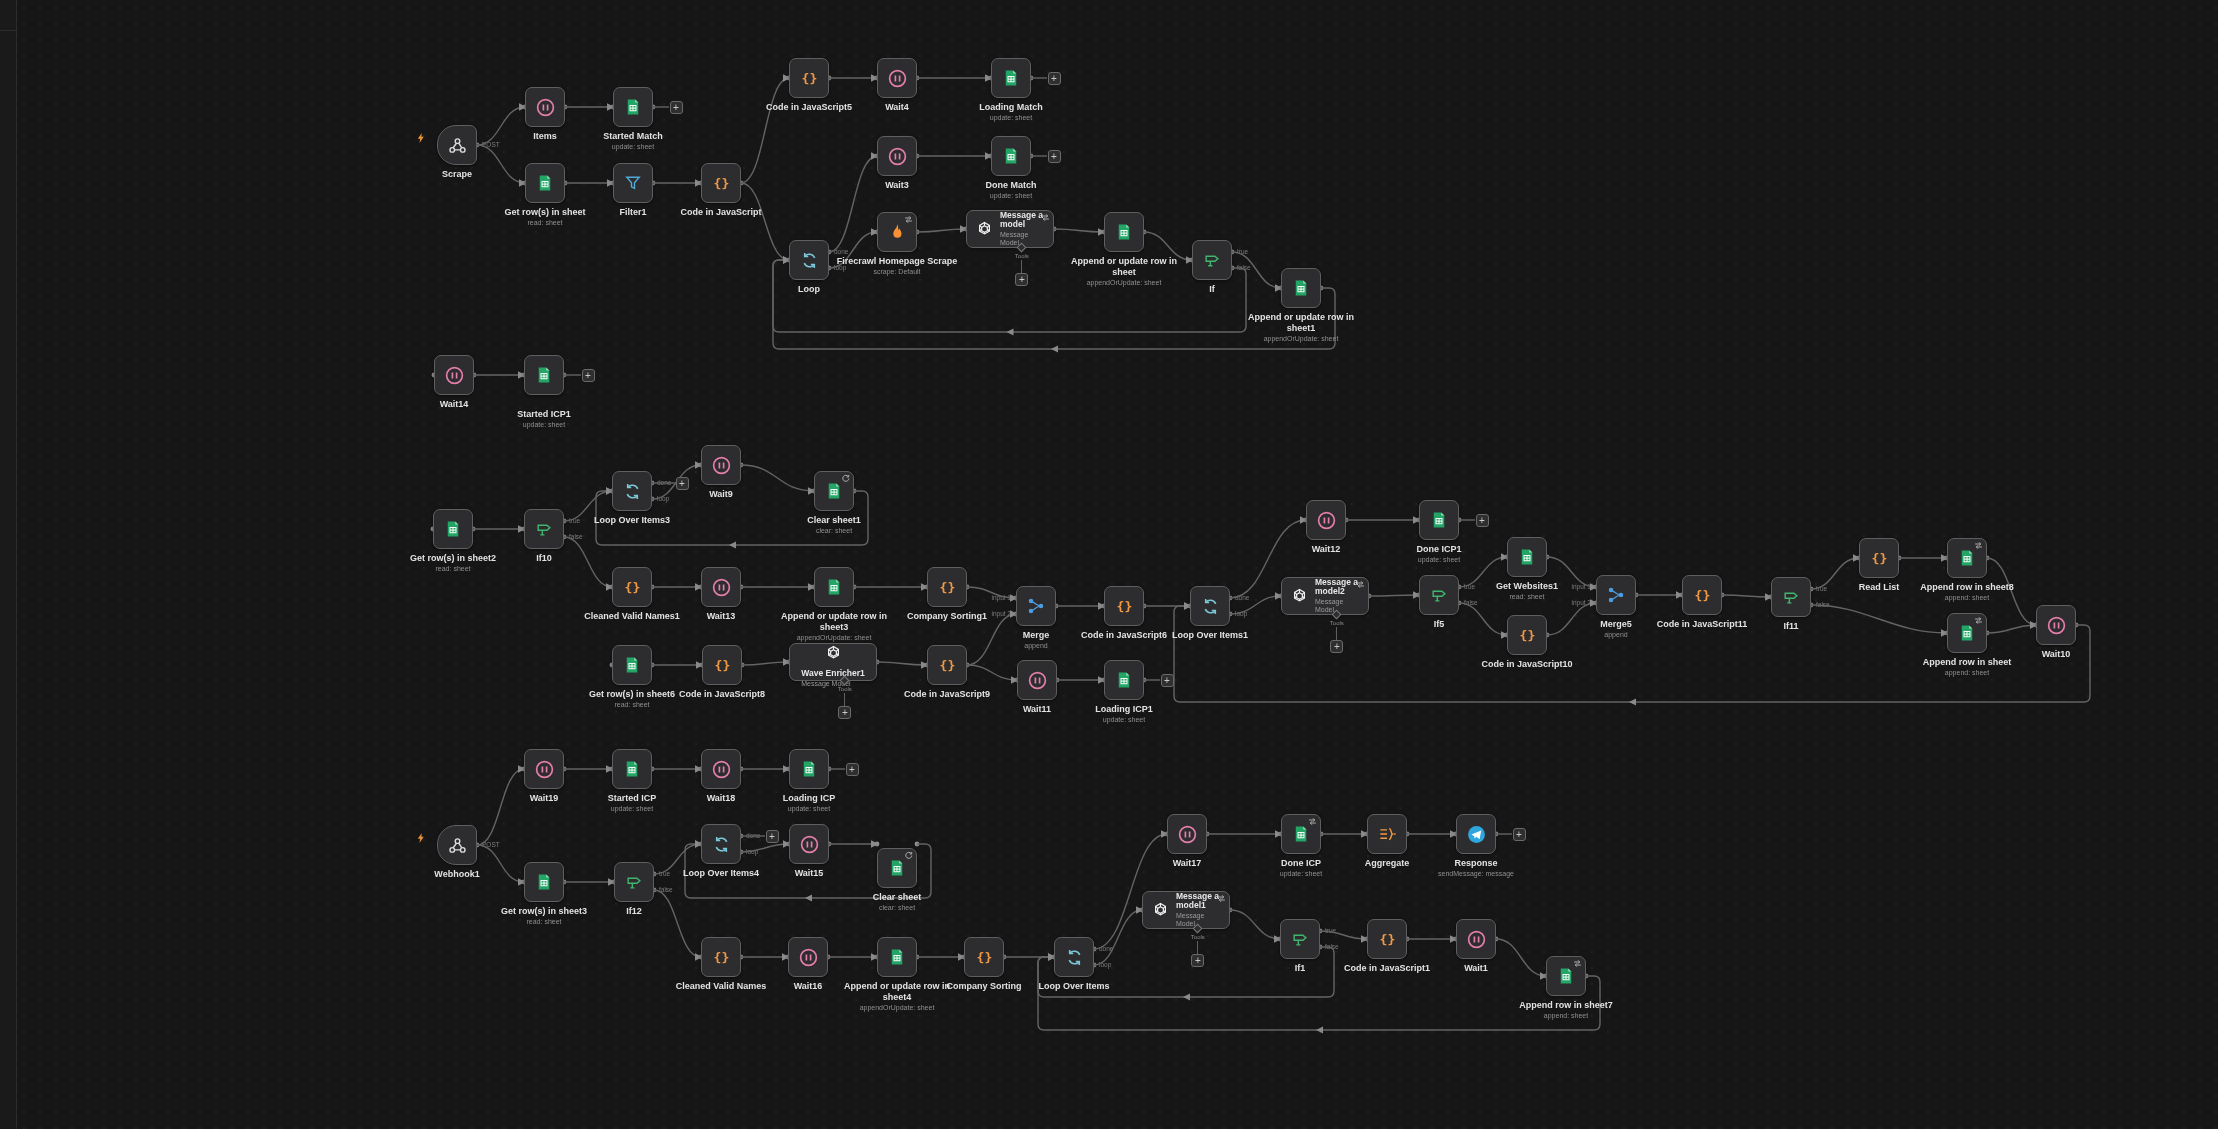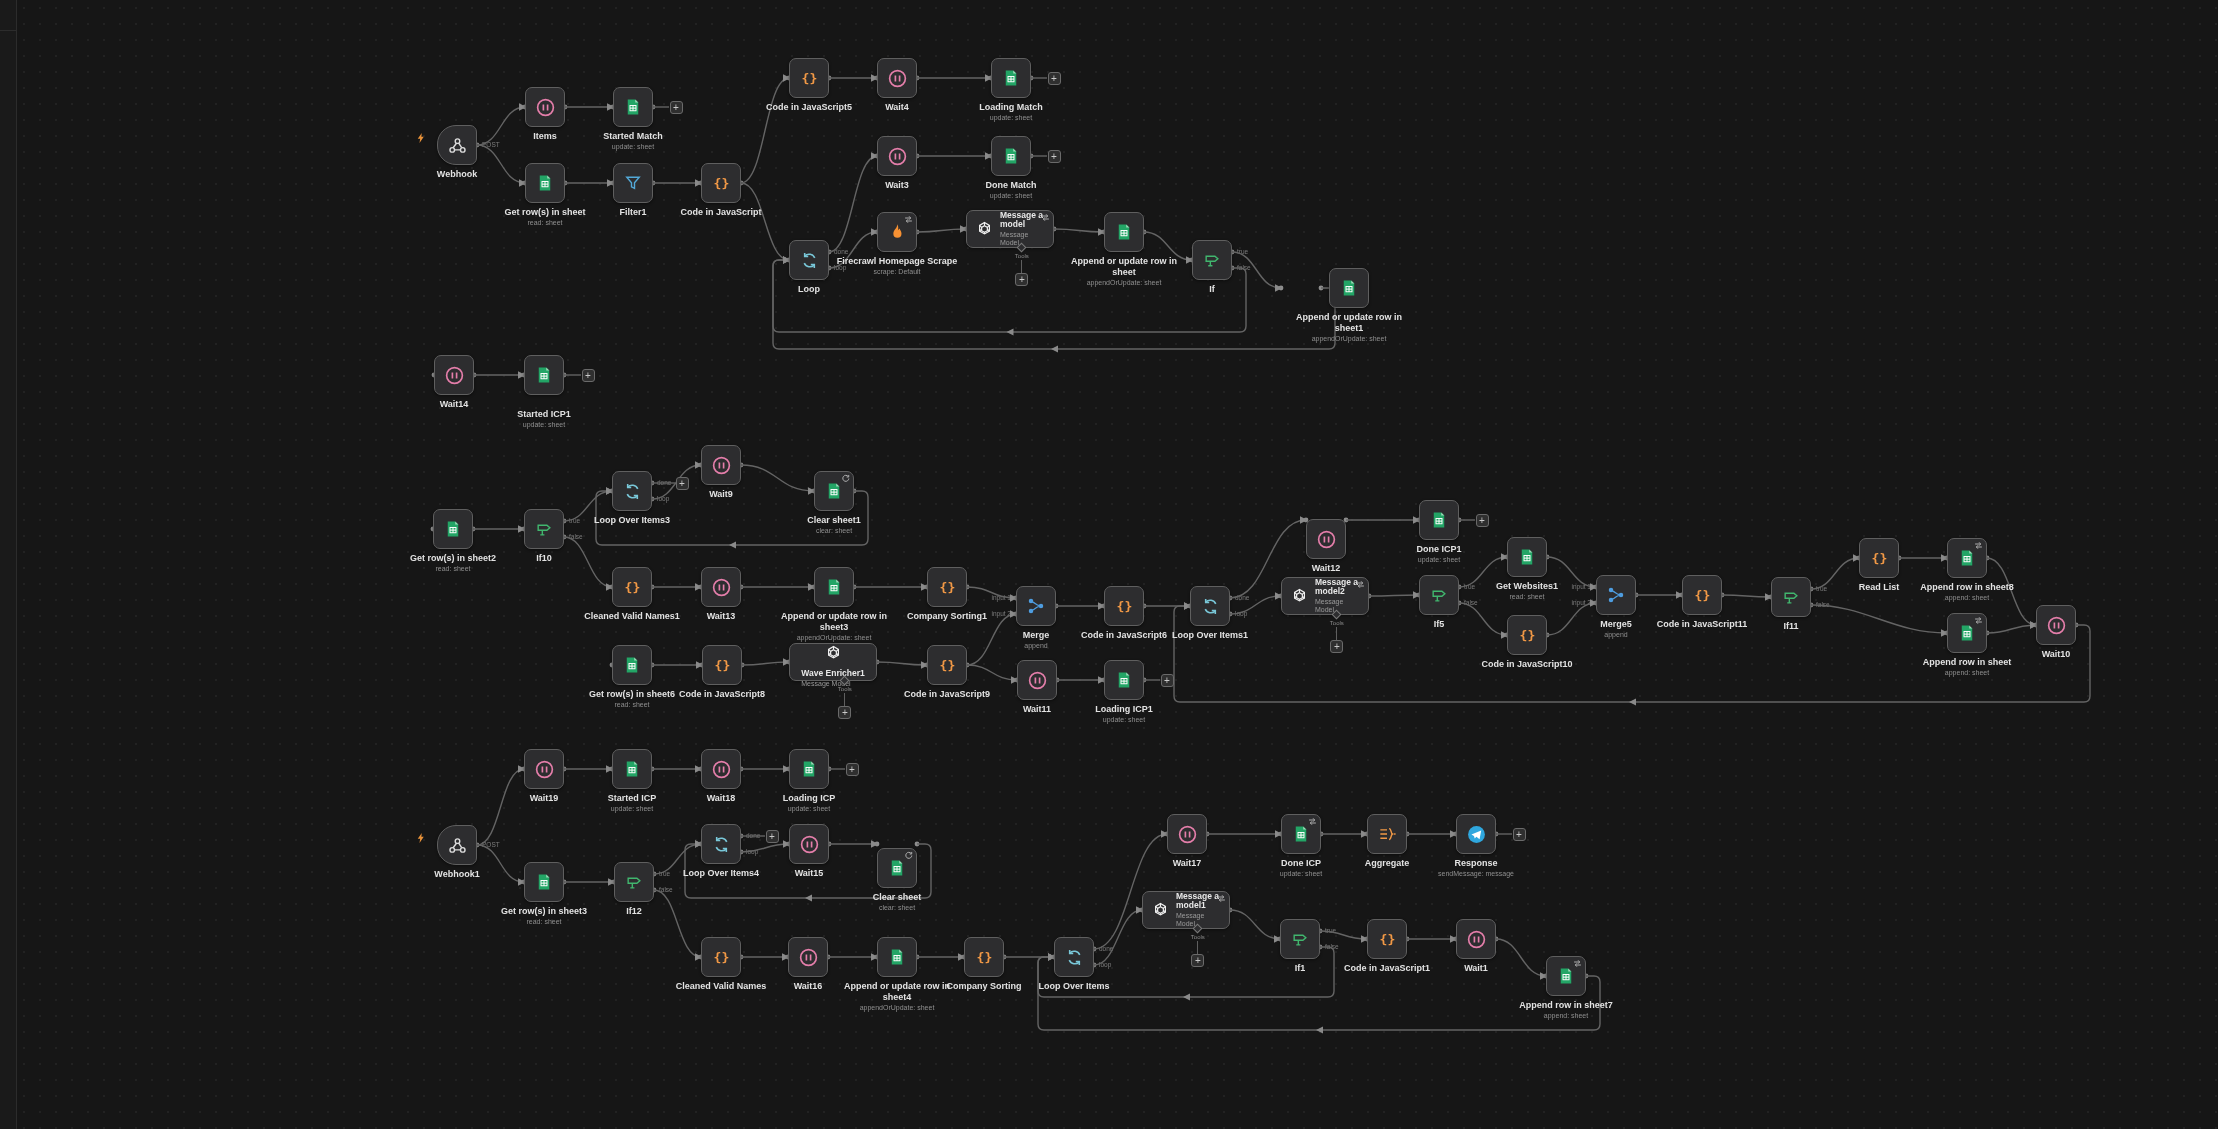--- a/index.html
+++ b/index.html
@@ -330,21 +330,21 @@
         <div class="node-box trigger" style="width: 40px; height: 40px;">
           <span style="line-height: 0;"><svg viewBox="0 0 24 24" width="21" height="21">
               <g fill="none" stroke="#dcdcdc" stroke-width="1.6">
                 <circle cx="6" cy="17" r="2.6"></circle>
                 <circle cx="18" cy="17" r="2.6"></circle>
                 <circle cx="12" cy="7" r="2.6"></circle>
                 <path d="M10.8 9.4L7 14.6M13.4 9.3l3.4 5.2M8.6 17h6.8"></path>
               </g>
             </svg></span>
         </div>
-        <div class="node-label">Webhook</div>
+        <div class="node-label">Scrape</div>
       </div>
       <div class="node" style="left: 525px; top: 87px; width: 40px; height: 40px;">
         <div class="node-box" style="width: 40px; height: 40px;">
           <span style="line-height: 0;"><svg viewBox="0 0 24 24" width="21" height="21">
               <circle cx="12" cy="12" r="9" fill="none" stroke="#e47eaa" stroke-width="1.9"></circle>
               <path d="M9.6 8.6v6.8M14.4 8.6v6.8" stroke="#e47eaa" stroke-width="1.9"></path>
             </svg></span>
         </div>
         <div class="node-label">Items</div>
       </div>
@@ -504,21 +504,21 @@
         <div class="node-box" style="width: 40px; height: 40px;">
           <span style="line-height: 0;"><svg viewBox="0 0 24 24" width="20" height="20">
               <g fill="none" stroke="#41b66e" stroke-width="1.7">
                 <path d="M5 7.5h10.5L19 10.5l-3.5 3H5z"></path>
                 <path d="M10 13.5v5.5M7.5 19h5"></path>
               </g>
             </svg></span>
         </div>
         <div class="node-label">If</div>
       </div>
-      <div class="node" style="left: 1281px; top: 268px; width: 40px; height: 40px; margin-left: 48px;">
+      <div class="node" style="left: 1281px; top: 268px; width: 40px; height: 40px;">
         <div class="node-box" style="width: 40px; height: 40px;">
           <span style="line-height: 0;"><svg viewBox="0 0 24 24" width="18" height="18">
               <path d="M5 2h10l4 4v16H5z" fill="#23a566"></path>
               <path d="M15 2l4 4h-4z" fill="#9fdcba"></path>
               <rect x="8" y="10" width="8" height="7" fill="none" stroke="#fff" stroke-width="1.3"></rect>
               <path d="M8 13.5h8M12 10v7" stroke="#fff" stroke-width="1.3"></path>
             </svg></span>
         </div>
         <div class="node-label">Append or update row in sheet1<div class="node-sub">appendOrUpdate: sheet</div></div>
       </div>
@@ -732,21 +732,21 @@
               <g fill="none" stroke="#79c7d8" stroke-width="1.8">
                 <path d="M18 9a7 7 0 0 0-11.5-2"></path>
                 <path d="M6 15a7 7 0 0 0 11.5 2"></path>
                 <path d="M6.5 3.5v4h4"></path>
                 <path d="M17.5 20.5v-4h-4"></path>
               </g>
             </svg></span>
         </div>
         <div class="node-label">Loop Over Items1</div>
       </div>
-      <div class="node" style="left: 1306px; top: 500px; width: 40px; height: 40px; margin-top: 19px;">
+      <div class="node" style="left: 1306px; top: 500px; width: 40px; height: 40px;">
         <div class="node-box" style="width: 40px; height: 40px;">
           <span style="line-height: 0;"><svg viewBox="0 0 24 24" width="21" height="21">
               <circle cx="12" cy="12" r="9" fill="none" stroke="#e47eaa" stroke-width="1.9"></circle>
               <path d="M9.6 8.6v6.8M14.4 8.6v6.8" stroke="#e47eaa" stroke-width="1.9"></path>
             </svg></span>
         </div>
         <div class="node-label">Wait12</div>
       </div>
       <div class="node" style="left: 1419px; top: 500px; width: 40px; height: 40px;">
         <div class="node-box" style="width: 40px; height: 40px;">

